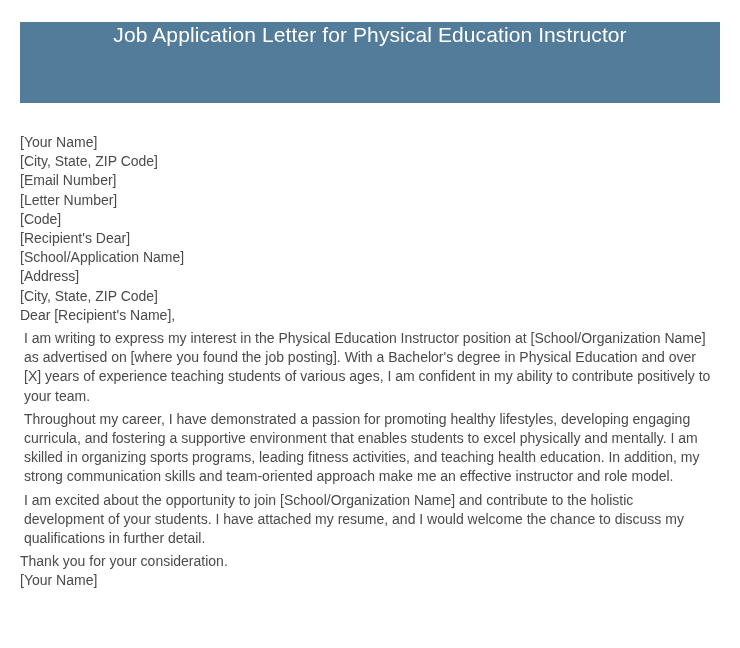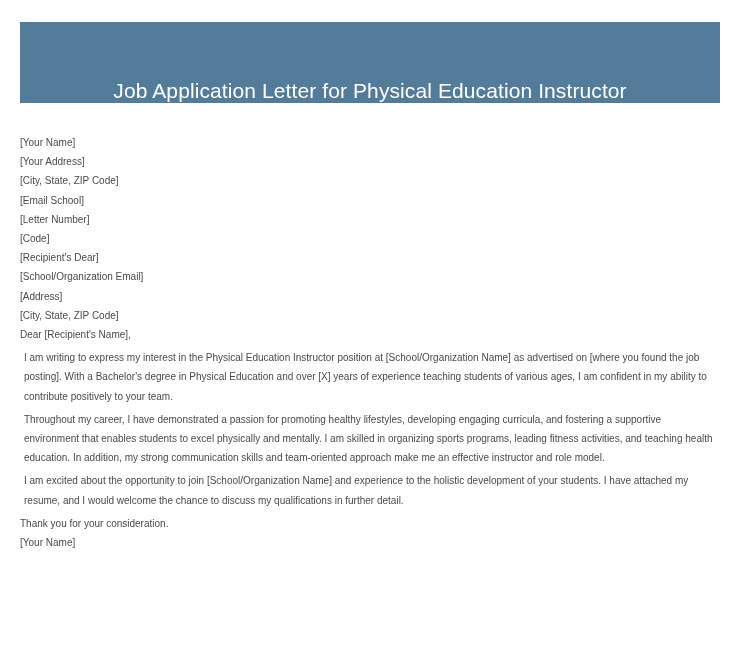--- a/index.html
+++ b/index.html
@@ -21,41 +21,41 @@
     background: #ffffff;
   }
   .doc-header {
     position: absolute;
     left: 20px;
     top: 22px;
     width: 700px;
     height: 81px;
     background: #527c99;
     display: flex;
-    align-items: flex-end;
+    align-items: flex-start;
     justify-content: center;
     box-sizing: border-box;
   }
   .doc-header-title {
     color: #ffffff;
     font-size: 21px;
     font-weight: normal;
     letter-spacing: 0.1px;
     line-height: 1.2;
     margin: 0;
     text-align: center;
     font-family: "Liberation Sans", sans-serif;
   }
   .letter-body {
     position: absolute;
     left: 20px;
     top: 133px;
     width: 700px;
     color: #4a4a4a;
-    font-size: 10px;
+    font-size: 14px;
     line-height: 19.2px;
     font-family: "Liberation Sans", sans-serif;
   }
   .letter-line {
     margin: 0;
     padding: 0;
     white-space: pre-wrap;
   }
   .letter-para {
     margin: 4px;
@@ -67,30 +67,29 @@
 <body>
 
 <div class="page">
 
   <div class="doc-header">
     <h1 class="doc-header-title">Job Application Letter for Physical Education Instructor</h1>
   </div>
 
   <div class="letter-body">
       <div class="letter-line">[Your Name]</div>
-      <div class="letter-line">[Your Address]</div>
       <div class="letter-line">[City, State, ZIP Code]</div>
-      <div class="letter-line">[Email School]</div>
+      <div class="letter-line">[Email Number]</div>
       <div class="letter-line">[Letter Number]</div>
       <div class="letter-line">[Code]</div>
       <div class="letter-line">[Recipient's Dear]</div>
-      <div class="letter-line">[School/Organization Email]</div>
+      <div class="letter-line">[School/Application Name]</div>
       <div class="letter-line">[Address]</div>
       <div class="letter-line">[City, State, ZIP Code]</div>
       <div class="letter-line">Dear [Recipient's Name],</div>
       <div class="letter-para">I am writing to express my interest in the Physical Education Instructor position at [School/Organization Name] as advertised on [where you found the job posting]. With a Bachelor's degree in Physical Education and over [X] years of experience teaching students of various ages, I am confident in my ability to contribute positively to your team.</div>
       <div class="letter-para">Throughout my career, I have demonstrated a passion for promoting healthy lifestyles, developing engaging curricula, and fostering a supportive environment that enables students to excel physically and mentally. I am skilled in organizing sports programs, leading fitness activities, and teaching health education. In addition, my strong communication skills and team-oriented approach make me an effective instructor and role model.</div>
-      <div class="letter-para">I am excited about the opportunity to join [School/Organization Name] and experience to the holistic development of your students. I have attached my resume, and I would welcome the chance to discuss my qualifications in further detail.</div>
+      <div class="letter-para">I am excited about the opportunity to join [School/Organization Name] and contribute to the holistic development of your students. I have attached my resume, and I would welcome the chance to discuss my qualifications in further detail.</div>
       <div class="letter-line">Thank you for your consideration.</div>
       <div class="letter-line">[Your Name]</div>
     </div>
 
 </div>
 
 </body></html>

